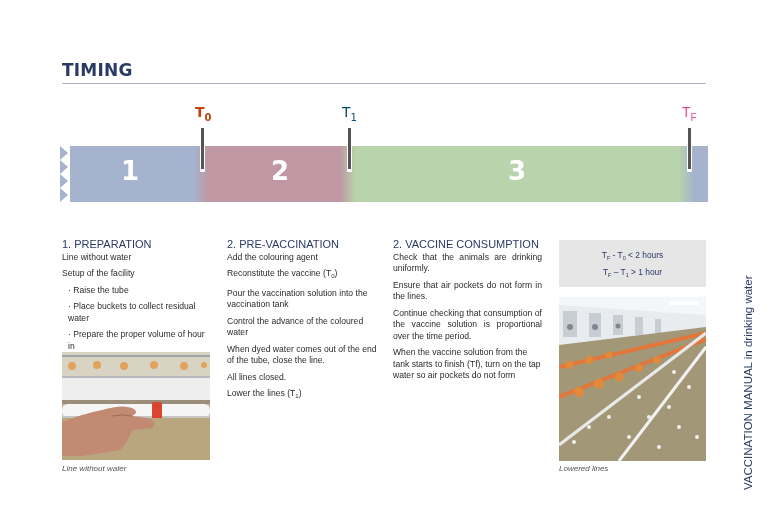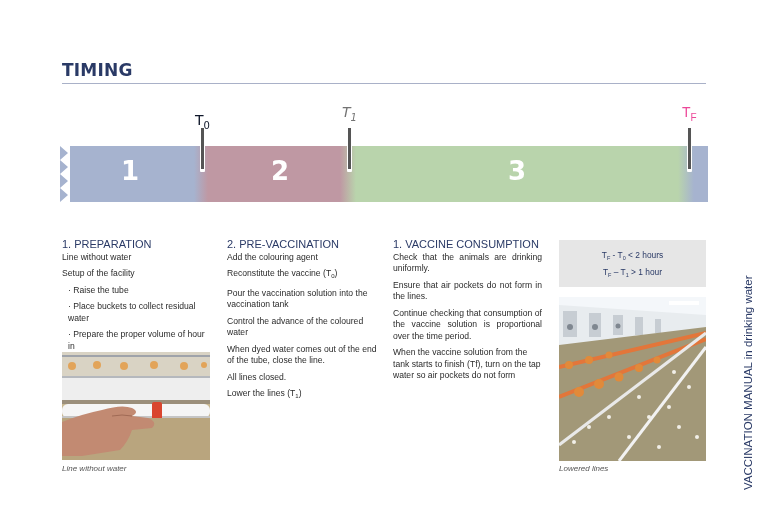--- a/index.html
+++ b/index.html
@@ -91,28 +91,28 @@
   </svg>
   <svg class="zig-right" viewBox="0 0 10 56" preserveAspectRatio="none">
     <polygon points="10,0 0,0 0,56 10,56 2,49 10,42 2,35 10,28 2,21 10,14 2,7" fill="#ffffff" transform="translate(10,0) scale(-1,1) translate(-10,0) translate(10,0) scale(-1,1)"></polygon>
   </svg>
   <div class="seg-num" style="left:70px;">1</div>
   <div class="seg-num" style="left:220px;">2</div>
   <div class="seg-num" style="left:457px;">3</div>
 </div>
 
 <div style="position:absolute;left:202px;top:104px;">
-  <div class="lbl" style="position:absolute;left:-7px;top:8px;font-size:14px;color:#0f172a;font-family:'DejaVu Sans',sans-serif;white-space:nowrap;">
+  <div class="lbl" style="position:absolute;left:-7px;top:0;font-size:14px;color:#c2410c;font-family:'DejaVu Sans',sans-serif;white-space:nowrap;font-weight:bold;">
     <span>T</span><sub style="font-size:10px;">0</sub>
   </div>
 </div>
 <div class="tick" style="left:200px;top:128px;height:44px;"></div>
 
 <div style="position:absolute;left:349px;top:104px;">
-  <div style="position:absolute;left:-7px;top:0;font-size:14px;color:#737373;font-family:'DejaVu Sans',sans-serif;white-space:nowrap;font-style:italic;">
+  <div style="position:absolute;left:-7px;top:0;font-size:14px;color:#0c4a6e;font-family:'DejaVu Sans',sans-serif;white-space:nowrap;">
     <span>T</span><sub style="font-size:10px;">1</sub>
   </div>
 </div>
 <div class="tick" style="left:347px;top:128px;height:44px;"></div>
 
 <div style="position:absolute;left:689px;top:104px;">
   <div style="position:absolute;left:-7px;top:0;font-size:14px;color:#ec4899;font-family:Liberation Sans, sans-serif;white-space:nowrap;">
     <span>T</span><sub style="font-size:10px;">F</sub>
   </div>
 </div>
@@ -133,21 +133,21 @@
   <p>Add the colouring agent</p>
   <p><span>Reconstitute the vaccine (T</span><sub>0</sub><span>)</span></p>
   <p>Pour the vaccination solution into the vaccination tank</p>
   <p>Control the advance of the coloured water</p>
   <p>When dyed water comes out of the end of the tube, close the line.</p>
   <p>All lines closed.</p>
   <p><span>Lower the lines (T</span><sub>1</sub><span>)</span></p>
 </div>
 
 <div class="col col3">
-  <div class="head">1. VACCINE CONSUMPTION</div>
+  <div class="head">2. VACCINE CONSUMPTION</div>
   <p class="justify">Check that the animals are drinking uniformly.</p>
   <p class="justify">Ensure that air pockets do not form in the lines.</p>
   <p class="justify">Continue checking that consumption of the vaccine solution is proportional over the time period.</p>
   <p>When the vaccine solution from the tank starts to finish (Tf), turn on the tap water so air pockets do not form</p>
 </div>
 
 <div class="infobox">
   <div>
     <span>T</span><sub>F</sub><span> - T</span><sub>0</sub><span> &lt; 2 hours</span>
   </div>

